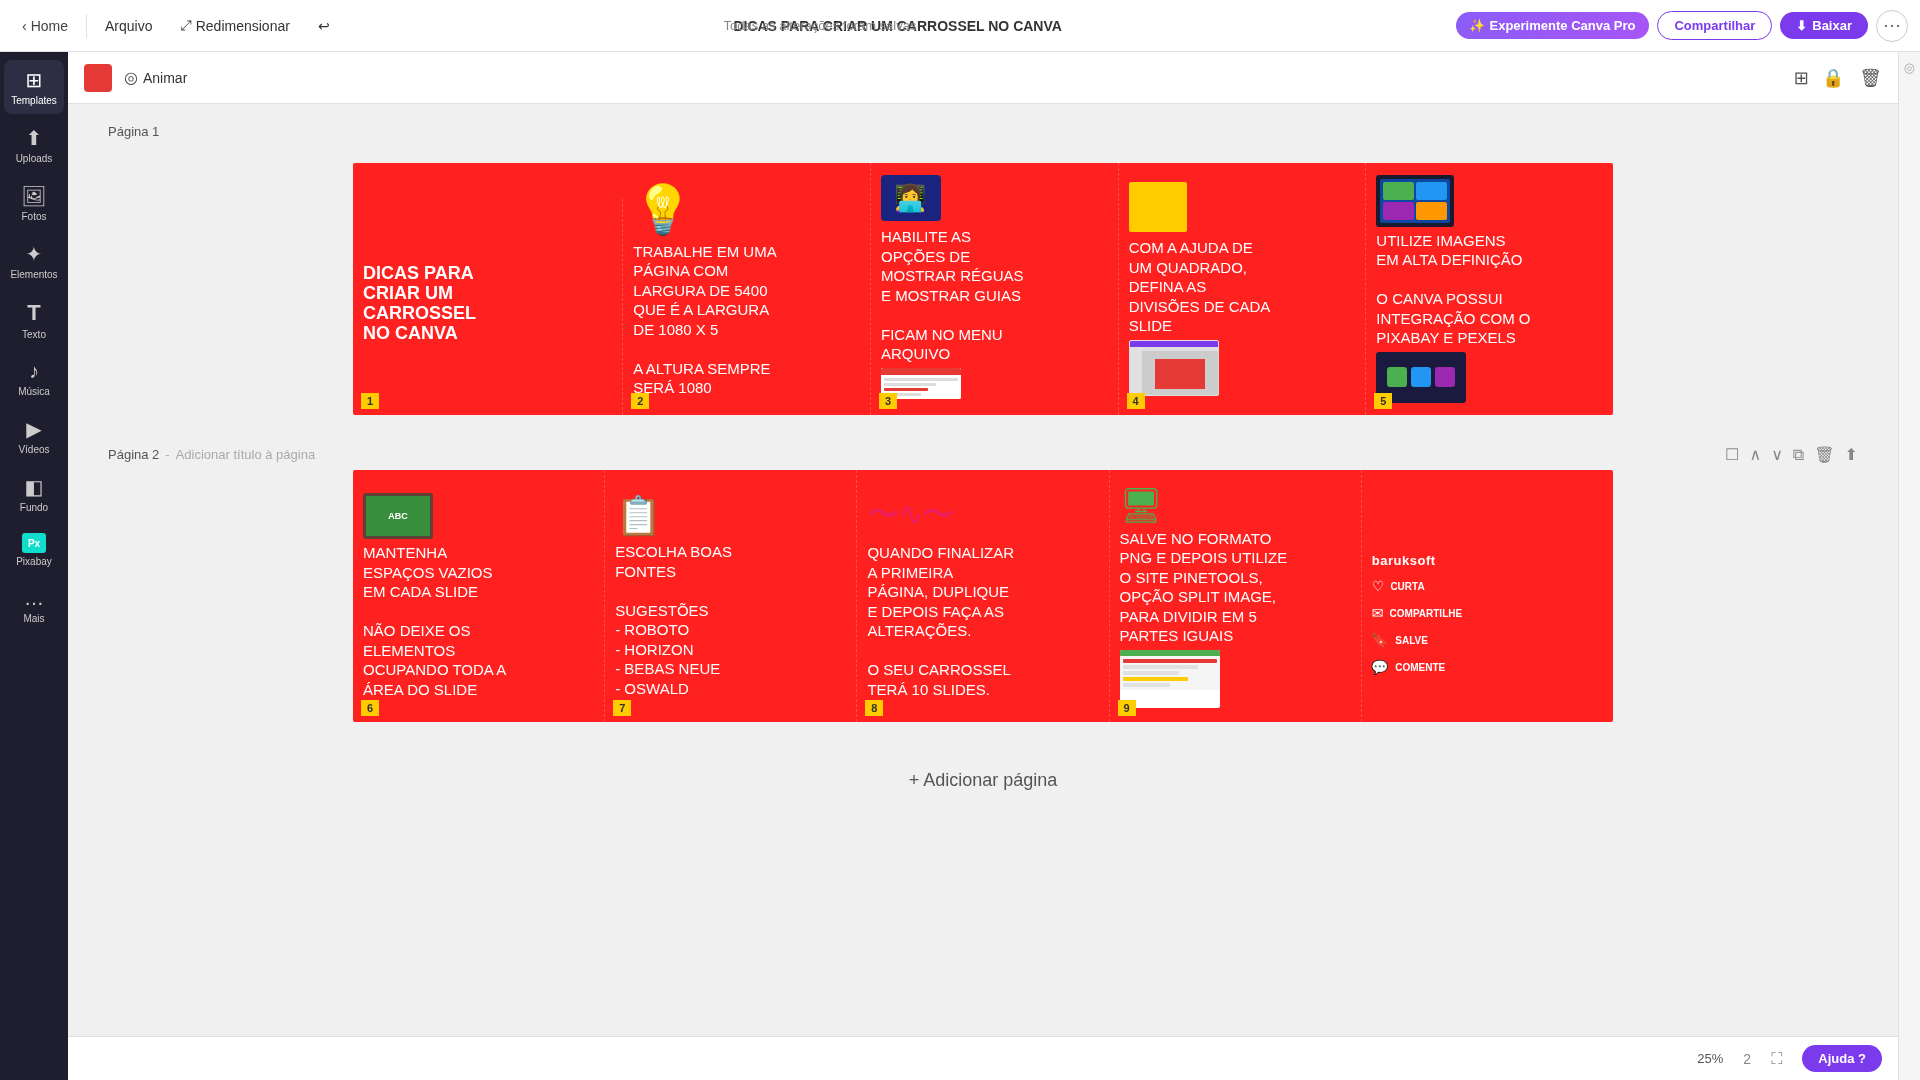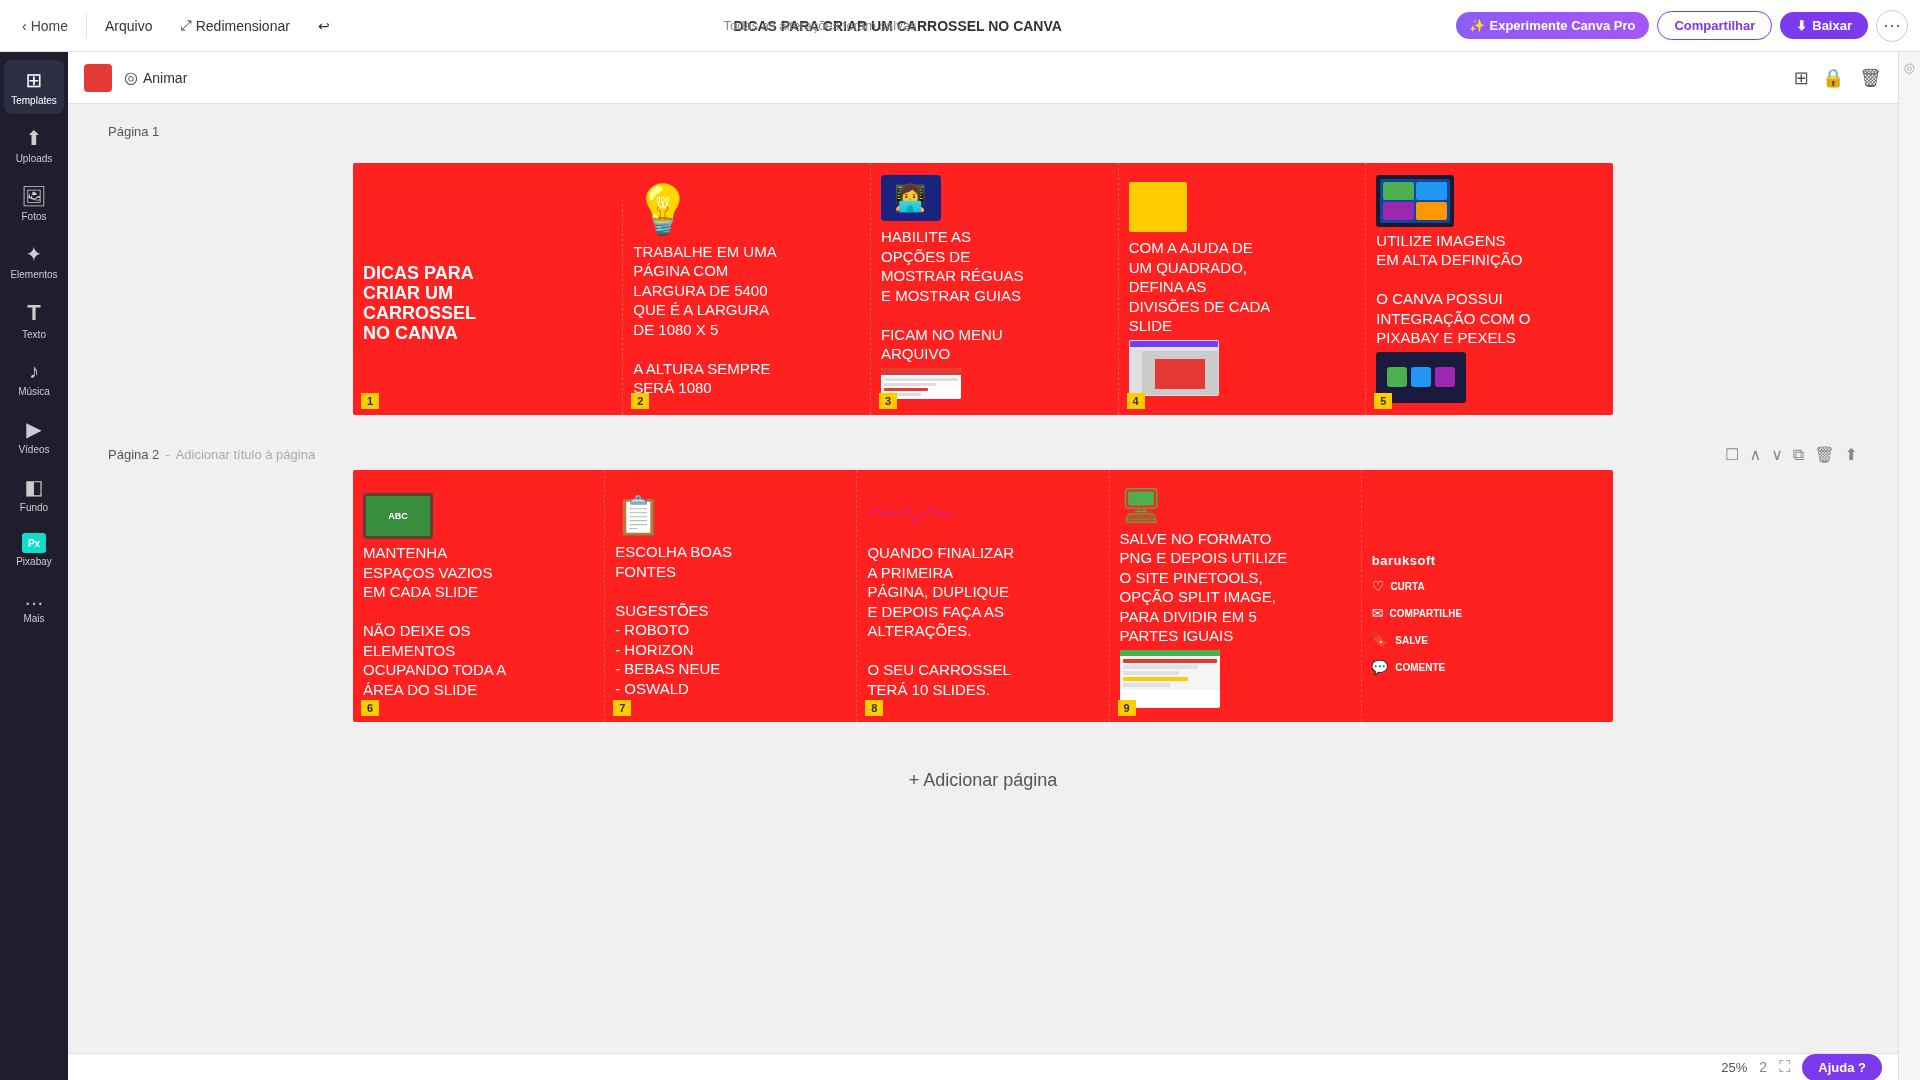--- a/index.html
+++ b/index.html
@@ -136,23 +136,23 @@
       width: 90px; height: 56px; background: #fff;
       border-radius: 2px; margin: 4px 0; overflow: hidden;
       display: flex; flex-direction: column;
     }
     .screenshot-header {
       height: 8px; background: #ddd;
     }
 
     
     .status-bar {
-      background: #fff; height: 27px; border-top: 1px solid #e0e0e0;
+      background: #fff; height: 44px; border-top: 1px solid #e0e0e0;
       display: flex; align-items: center; justify-content: flex-end;
-      padding: 0 16px; gap: 12px; flex-shrink: 0;
+      padding: 0 16px; gap: 20px; flex-shrink: 0;
     }
     .status-zoom { font-size: 13px; color: #555; }
     .help-btn {
       background: #7c3aed; color: white; padding: 6px 16px;
       border-radius: 20px; font-size: 13px; border: none; cursor: pointer; font-weight: 600;
     }
 
     
     .social-row { display: flex; align-items: center; gap: 6px; margin-bottom: 4px; }
     .social-icon { font-size: 14px; color: #fff; }

